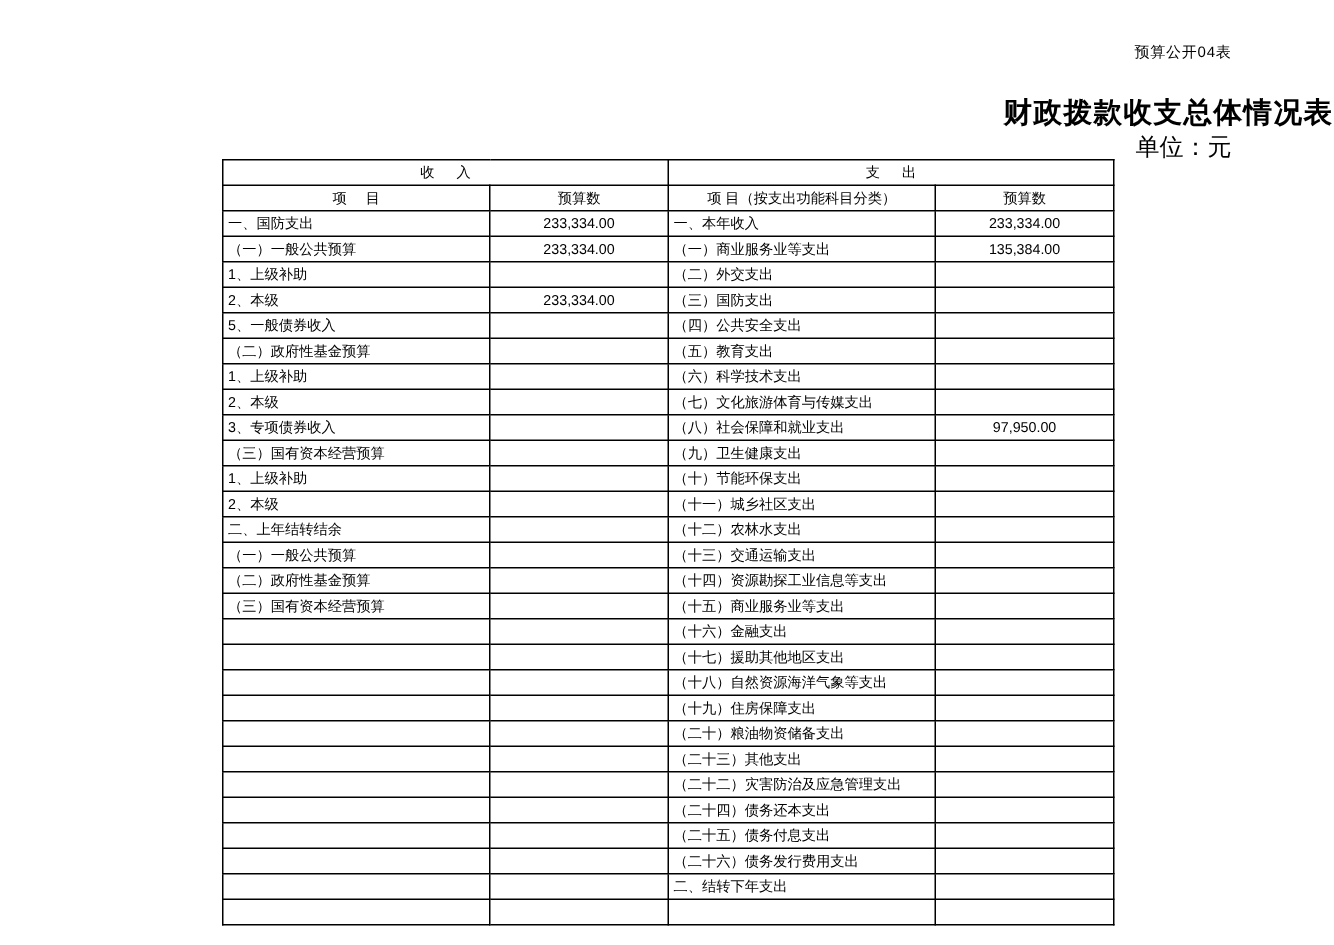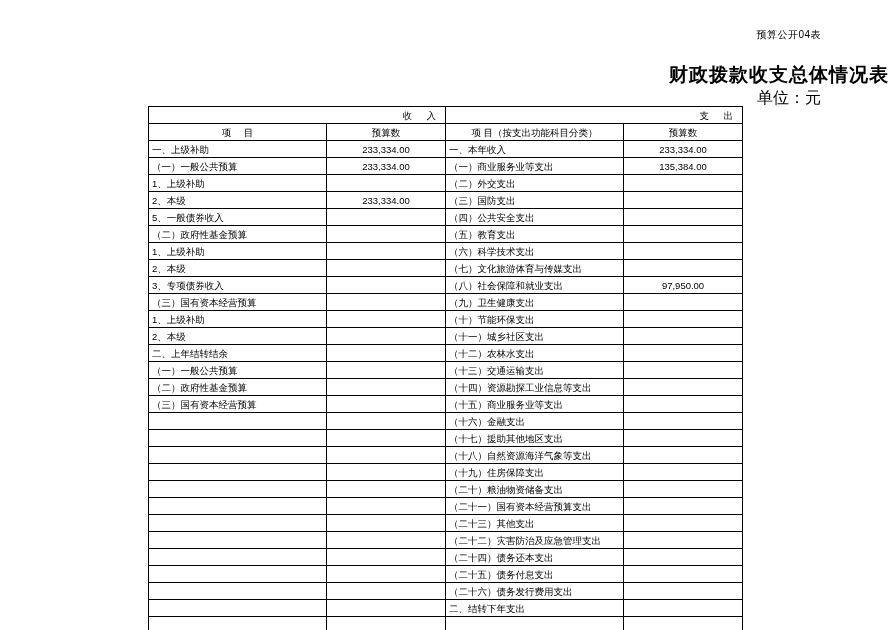--- a/index.html
+++ b/index.html
@@ -59,21 +59,21 @@
     border: 1px solid #000000;
     font-size: 9.5px;
     font-family: "Liberation Sans", sans-serif;
     height: 16px;
     padding: 0 3px;
     line-height: 15px;
     white-space: nowrap;
     overflow: hidden;
   }
   .c-head {
-    text-align: right;
+    text-align: center;
     letter-spacing: 6px;
     text-indent: 6px;
   }
   .c-sub {
     text-align: center;
   }
   .c-item {
     text-align: left;
   }
   .c-num {
@@ -111,21 +111,21 @@
         <td class="c-head" colspan="2">支                出</td>
       </tr>
       <tr>
         <td class="c-sub sp-wide">项        目</td>
         <td class="c-sub">预算数</td>
         <td class="c-sub">项    目（按支出功能科目分类）</td>
         <td class="c-sub">预算数</td>
       </tr>
 
     <tr>
-          <td class="c-item indent0">一、上级补助</td>
+          <td class="c-item indent0">一、国防支出</td>
           <td class="c-num">233,334.00</td>
           <td class="c-item indent0">一、本年收入</td>
           <td class="c-num">233,334.00</td>
         </tr>
         <tr>
           <td class="c-item indent0">（一）一般公共预算</td>
           <td class="c-num">233,334.00</td>
           <td class="c-item indent0">（一）商业服务业等支出</td>
           <td class="c-num">135,384.00</td>
         </tr>
@@ -239,26 +239,20 @@
         </tr>
         <tr>
           <td class="c-item indent0"></td>
           <td class="c-num"></td>
           <td class="c-item indent0">（二十）粮油物资储备支出</td>
           <td class="c-num"></td>
         </tr>
         <tr>
           <td class="c-item indent0"></td>
           <td class="c-num"></td>
-          <td class="c-item indent0">（二十一）国有资本经营预算支出</td>
-          <td class="c-num"></td>
-        </tr>
-        <tr>
-          <td class="c-item indent0"></td>
-          <td class="c-num"></td>
           <td class="c-item indent0">（二十三）其他支出</td>
           <td class="c-num"></td>
         </tr>
         <tr>
           <td class="c-item indent0"></td>
           <td class="c-num"></td>
           <td class="c-item indent0">（二十二）灾害防治及应急管理支出</td>
           <td class="c-num"></td>
         </tr>
         <tr>

